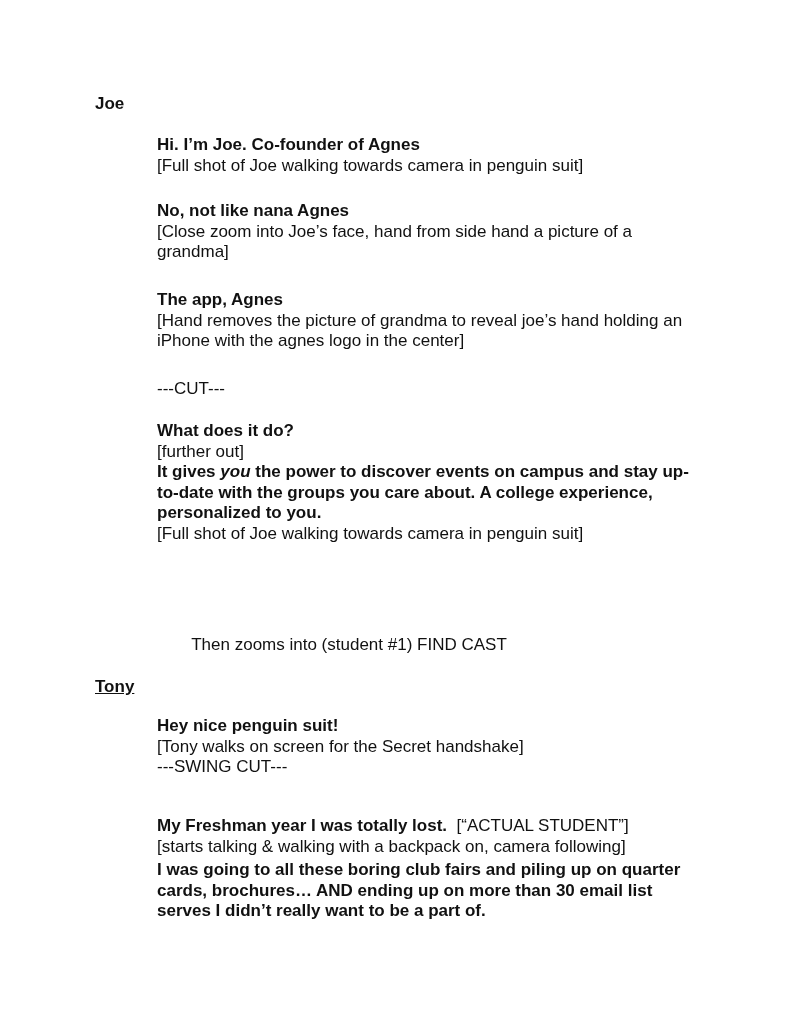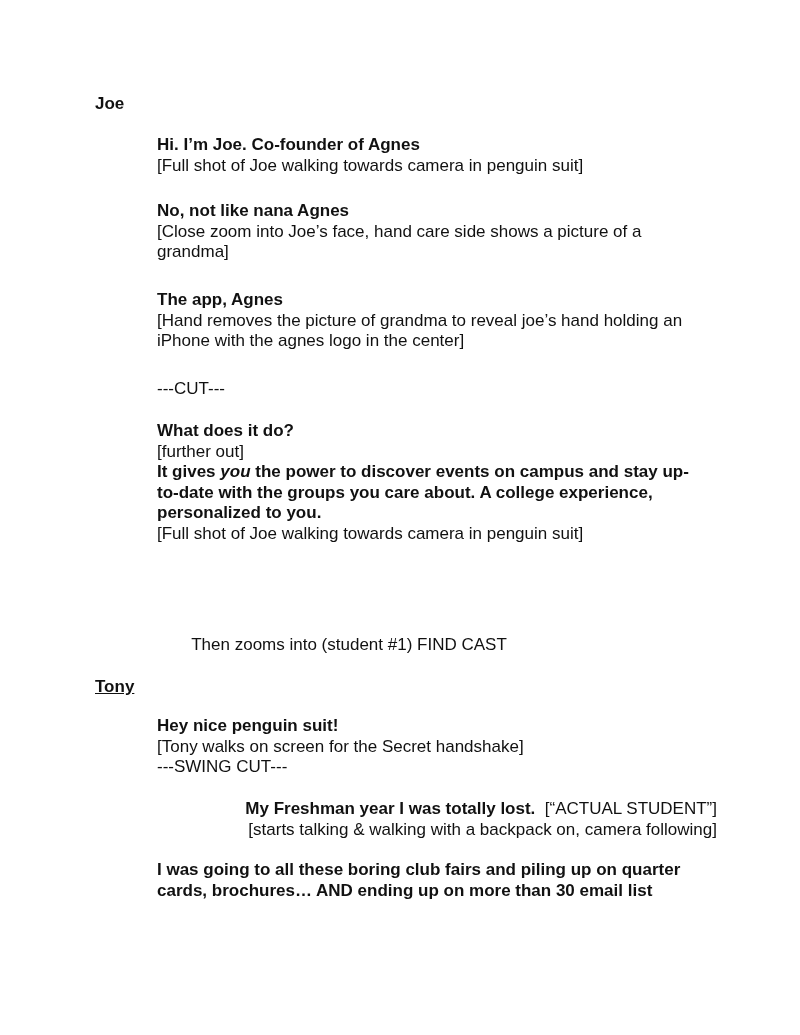--- a/index.html
+++ b/index.html
@@ -20,21 +20,21 @@
 
 <div class="abs speaker" style="top:94px;text-align:right;">Joe</div>
 
 <div class="block" style="top:135px;">
   <span class="p b">Hi. I’m Joe. Co-founder of Agnes</span>
   <span class="p">[Full shot of Joe walking towards camera in penguin suit]</span>
 </div>
 
 <div class="block" style="top:201px;">
   <span class="p b">No, not like nana Agnes</span>
-  <span class="p">[Close zoom into Joe’s face, hand care side shows a picture of a</span>
+  <span class="p">[Close zoom into Joe’s face, hand from side hand a picture of a</span>
   <span class="p">grandma]</span>
 </div>
 
 <div class="block" style="top:290px;">
   <span class="p b">The app, Agnes</span>
   <span class="p">[Hand removes the picture of grandma to reveal joe’s hand holding an</span>
   <span class="p">iPhone with the agnes logo in the center]</span>
 </div>
 
 <div class="block" style="top:379px;">---CUT---</div>
@@ -51,21 +51,22 @@
 <div class="abs center" style="top:635px;">Then zooms into (student #1) FIND CAST</div>
 
 <div class="abs speaker" style="top:677px;text-decoration:underline;">Tony</div>
 
 <div class="block" style="top:716px;">
   <span class="p b">Hey nice penguin suit!</span>
   <span class="p">[Tony walks on screen for the Secret handshake]</span>
   <span class="p">---SWING CUT---</span>
 </div>
 
-<div class="block" style="top:799px;text-align:right;">
+<div class="block" style="top:816px;">
   <span class="p"><span class="b">My Freshman year I was totally lost.</span><span style="white-space:pre">  [“ACTUAL STUDENT”]</span></span>
   <span class="p">[starts talking &amp; walking with a backpack on, camera following]</span>
 </div>
 
 <div class="block" style="top:860px;">
   <span class="p b">I was going to all these boring club fairs and piling up on quarter</span>
   <span class="p b">cards, brochures… AND ending up on more than 30 email list</span>
+  <span class="p b">serves I didn’t really want to be a part of.</span>
 </div>
 
 </body></html>

